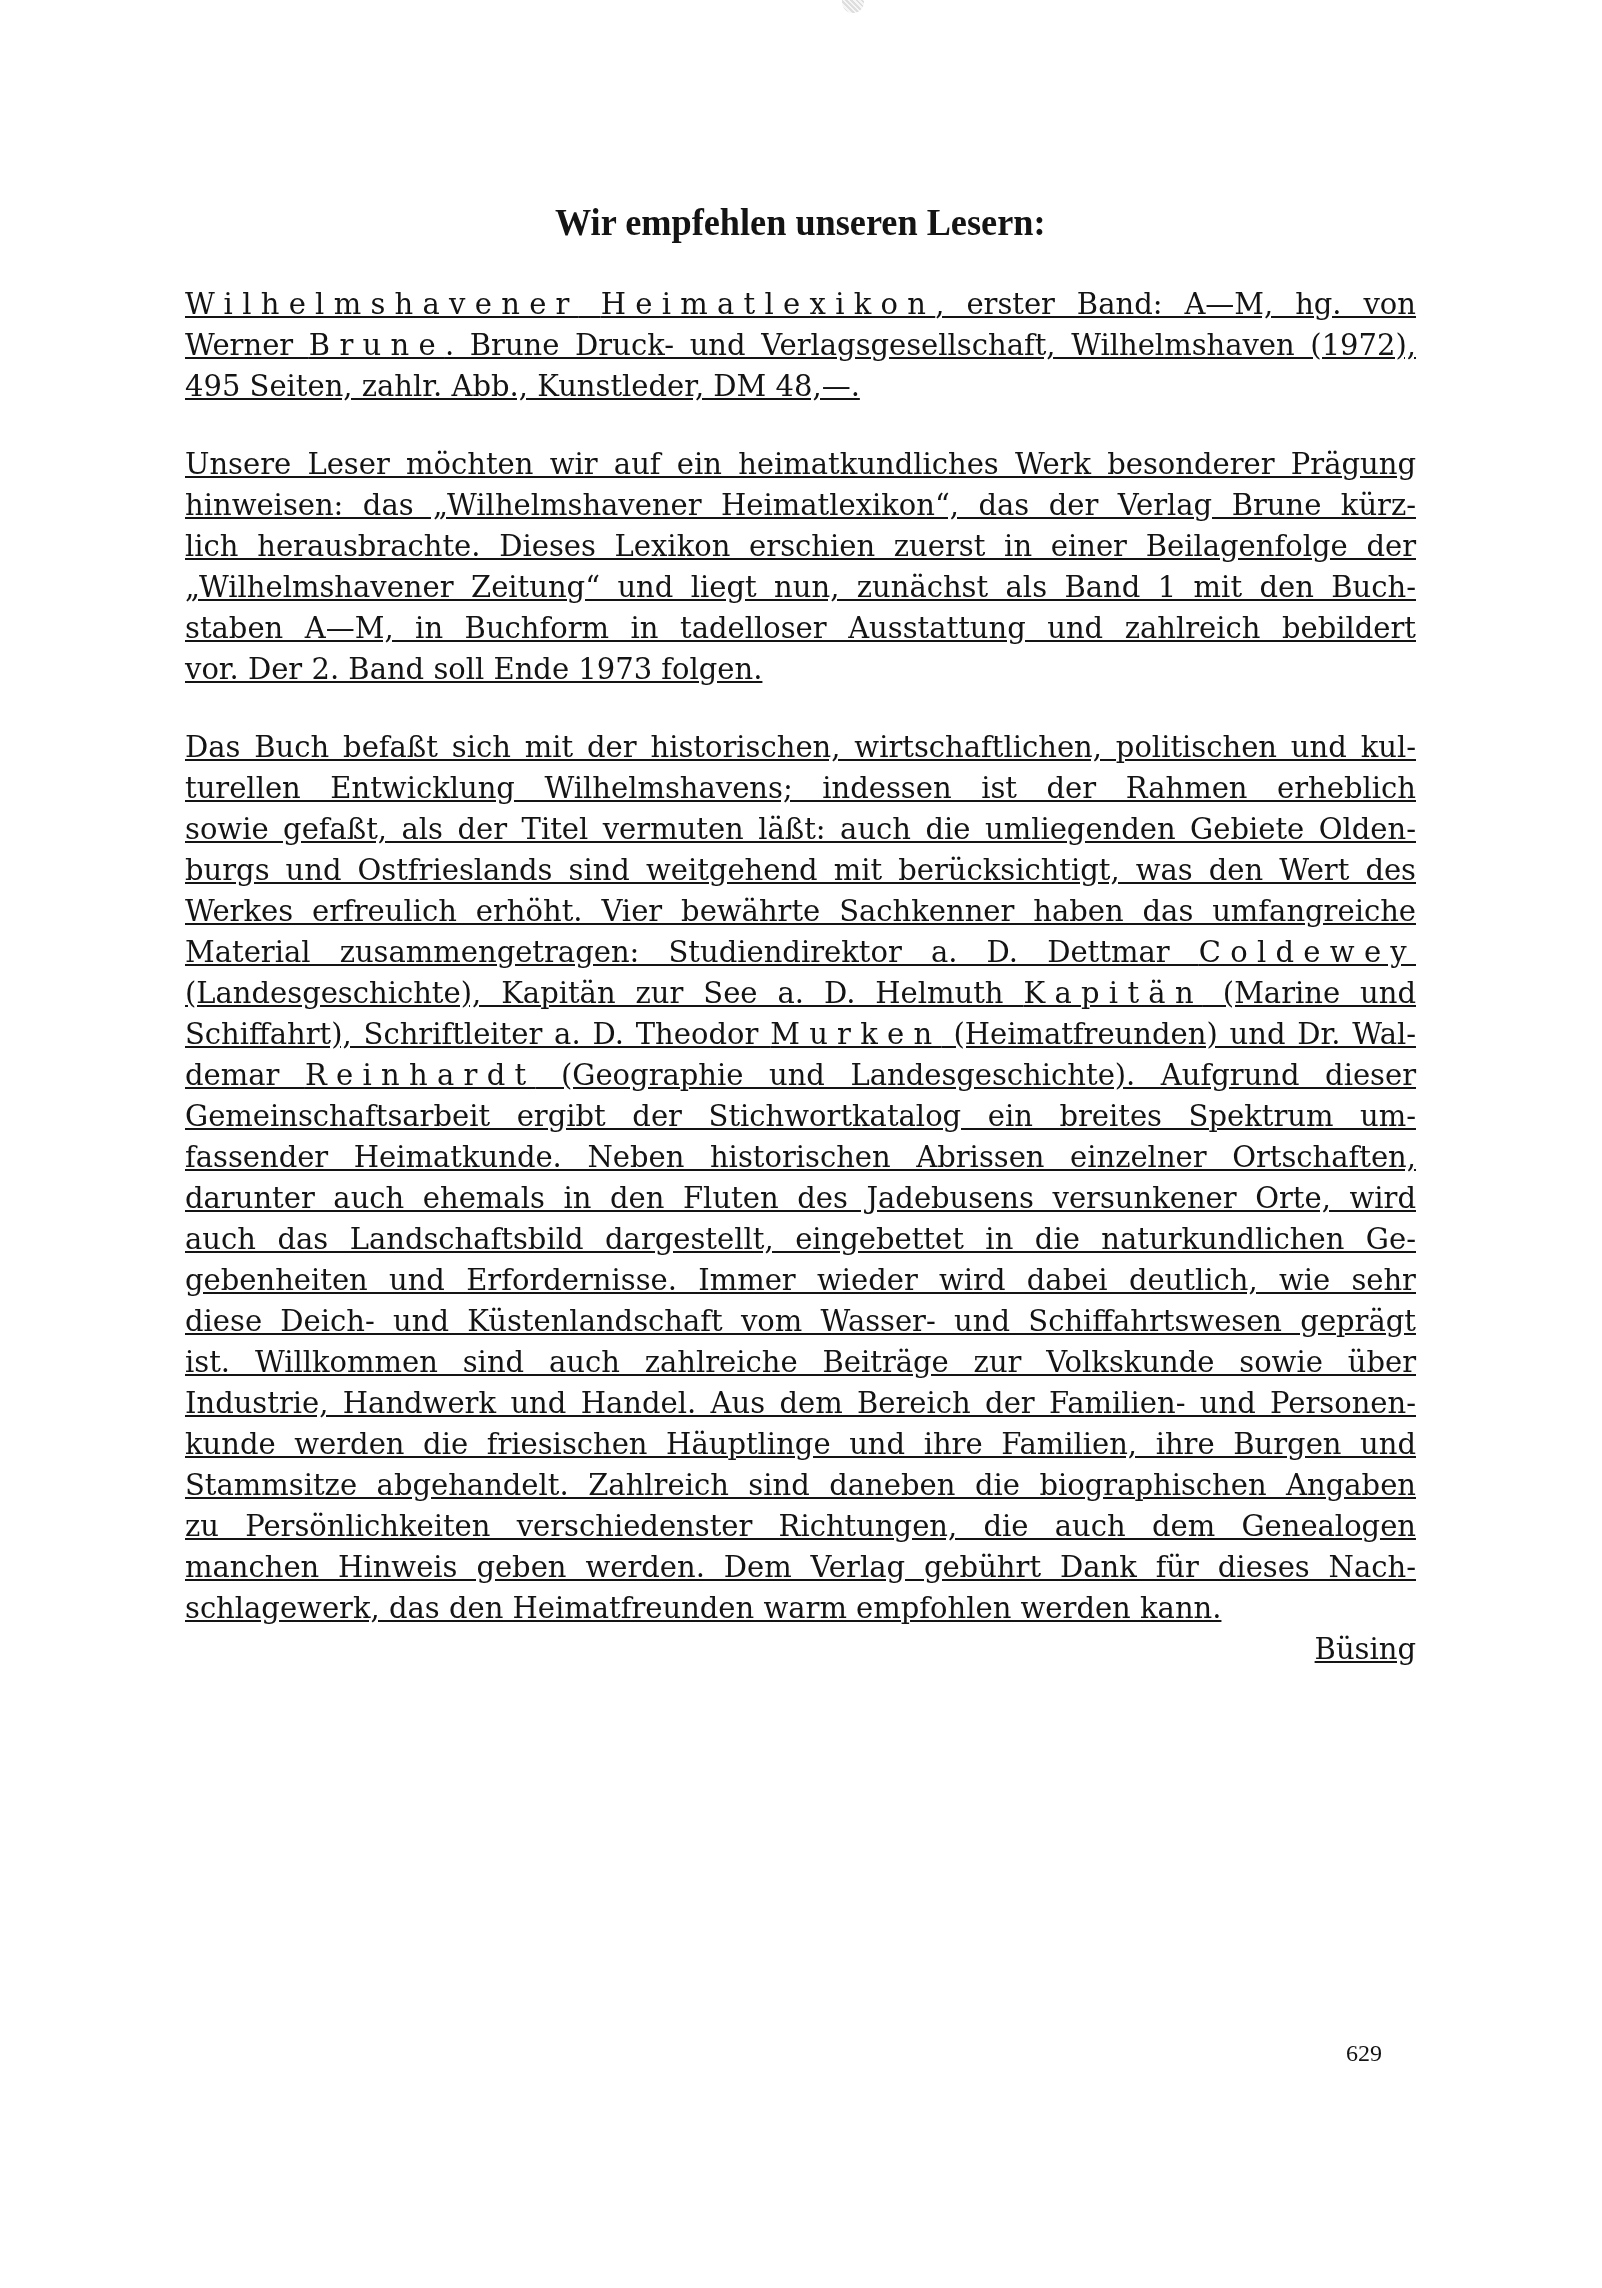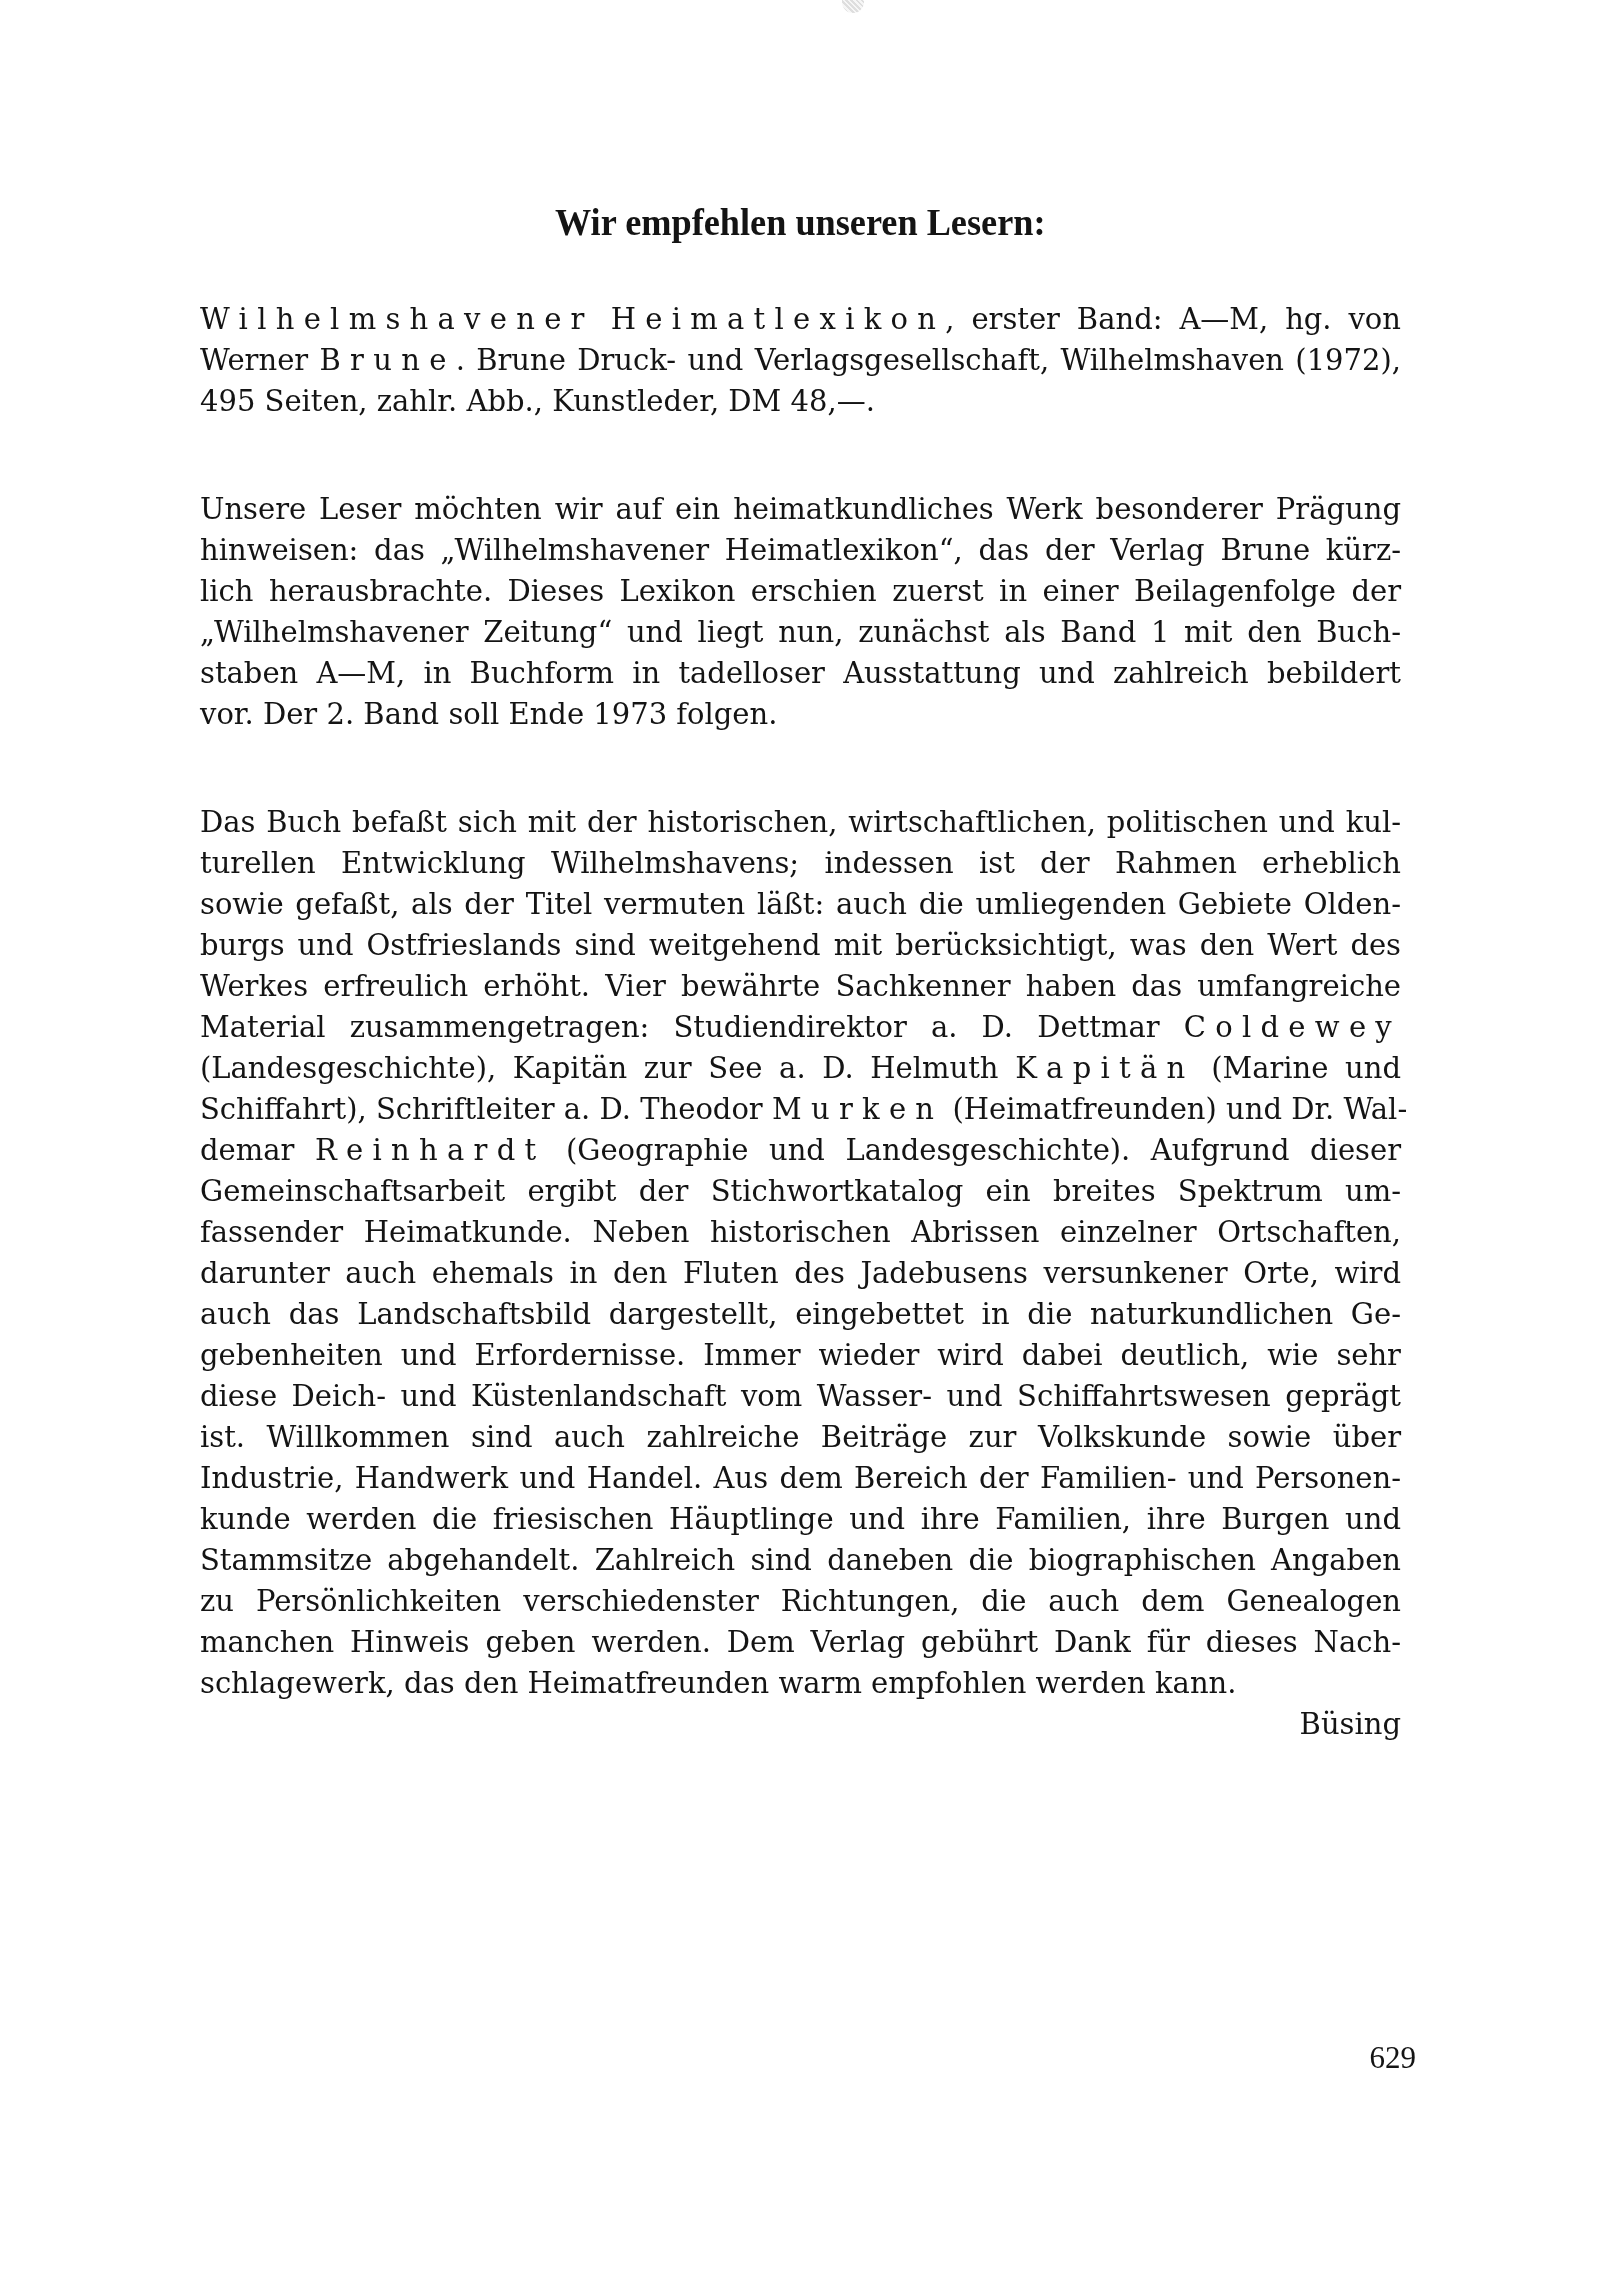--- a/index.html
+++ b/index.html
@@ -62,31 +62,31 @@
       text-align-last: justify;
       overflow: visible;
     }
     .line.last {
       text-align-last: left;
     }
     .line.right {
       text-align: right;
       text-align-last: right;
     }
-    .para { margin: 15px; }
+    .para { margin: 0; text-decoration: underline; }
     .gap { height: 37px; }
     .spaced { letter-spacing: 0.32em; }
     .page-number {
       position: absolute;
       left: 1346px;
       top: 2040px;
       width: 70px;
-      text-align: right;
+      text-align: left;
       font-family: "Liberation Serif", "DejaVu Serif", serif;
-      font-size: 31px;
+      font-size: 24px;
     }
   </style>
 </head>
 <body>
 
 <div class="page">
   <div class="scan-mark"></div>
 
   <h1 class="title"><span>Wir empfehlen unseren Lesern:</span></h1>
 

